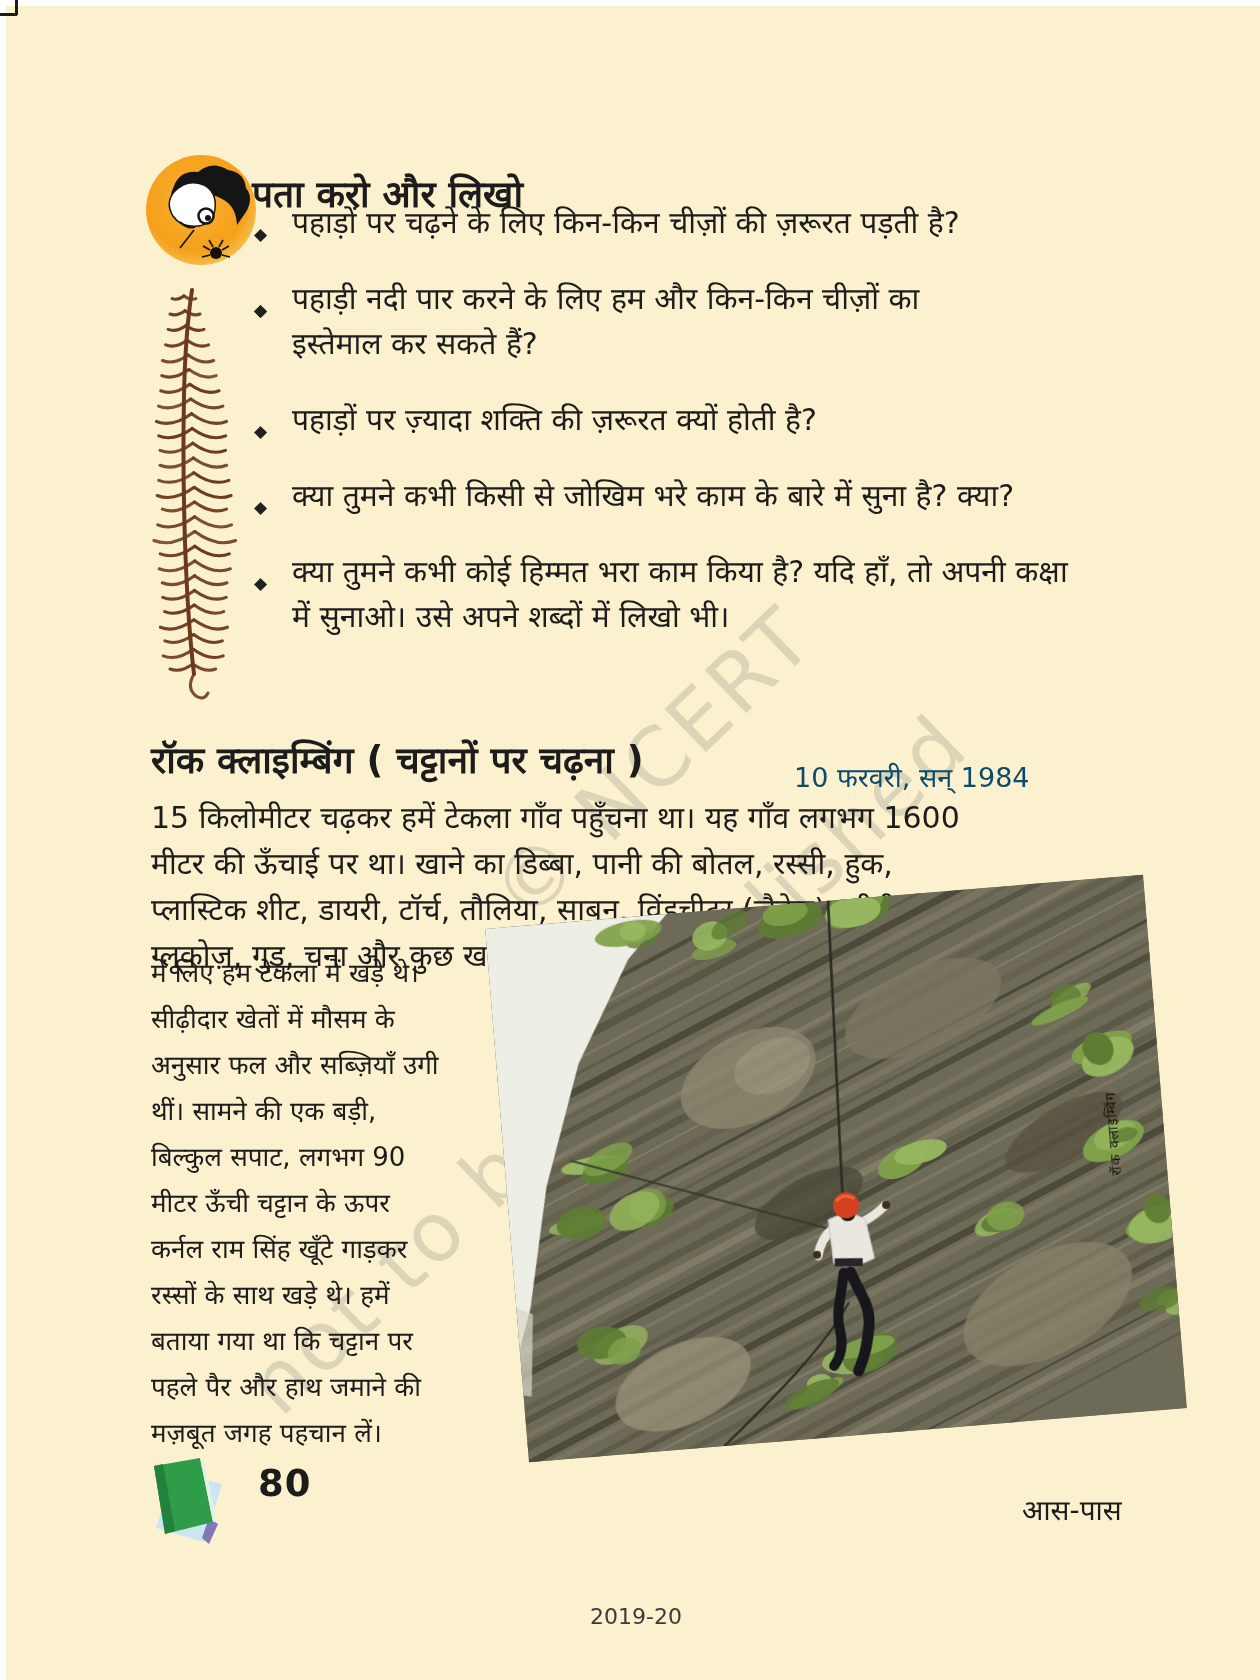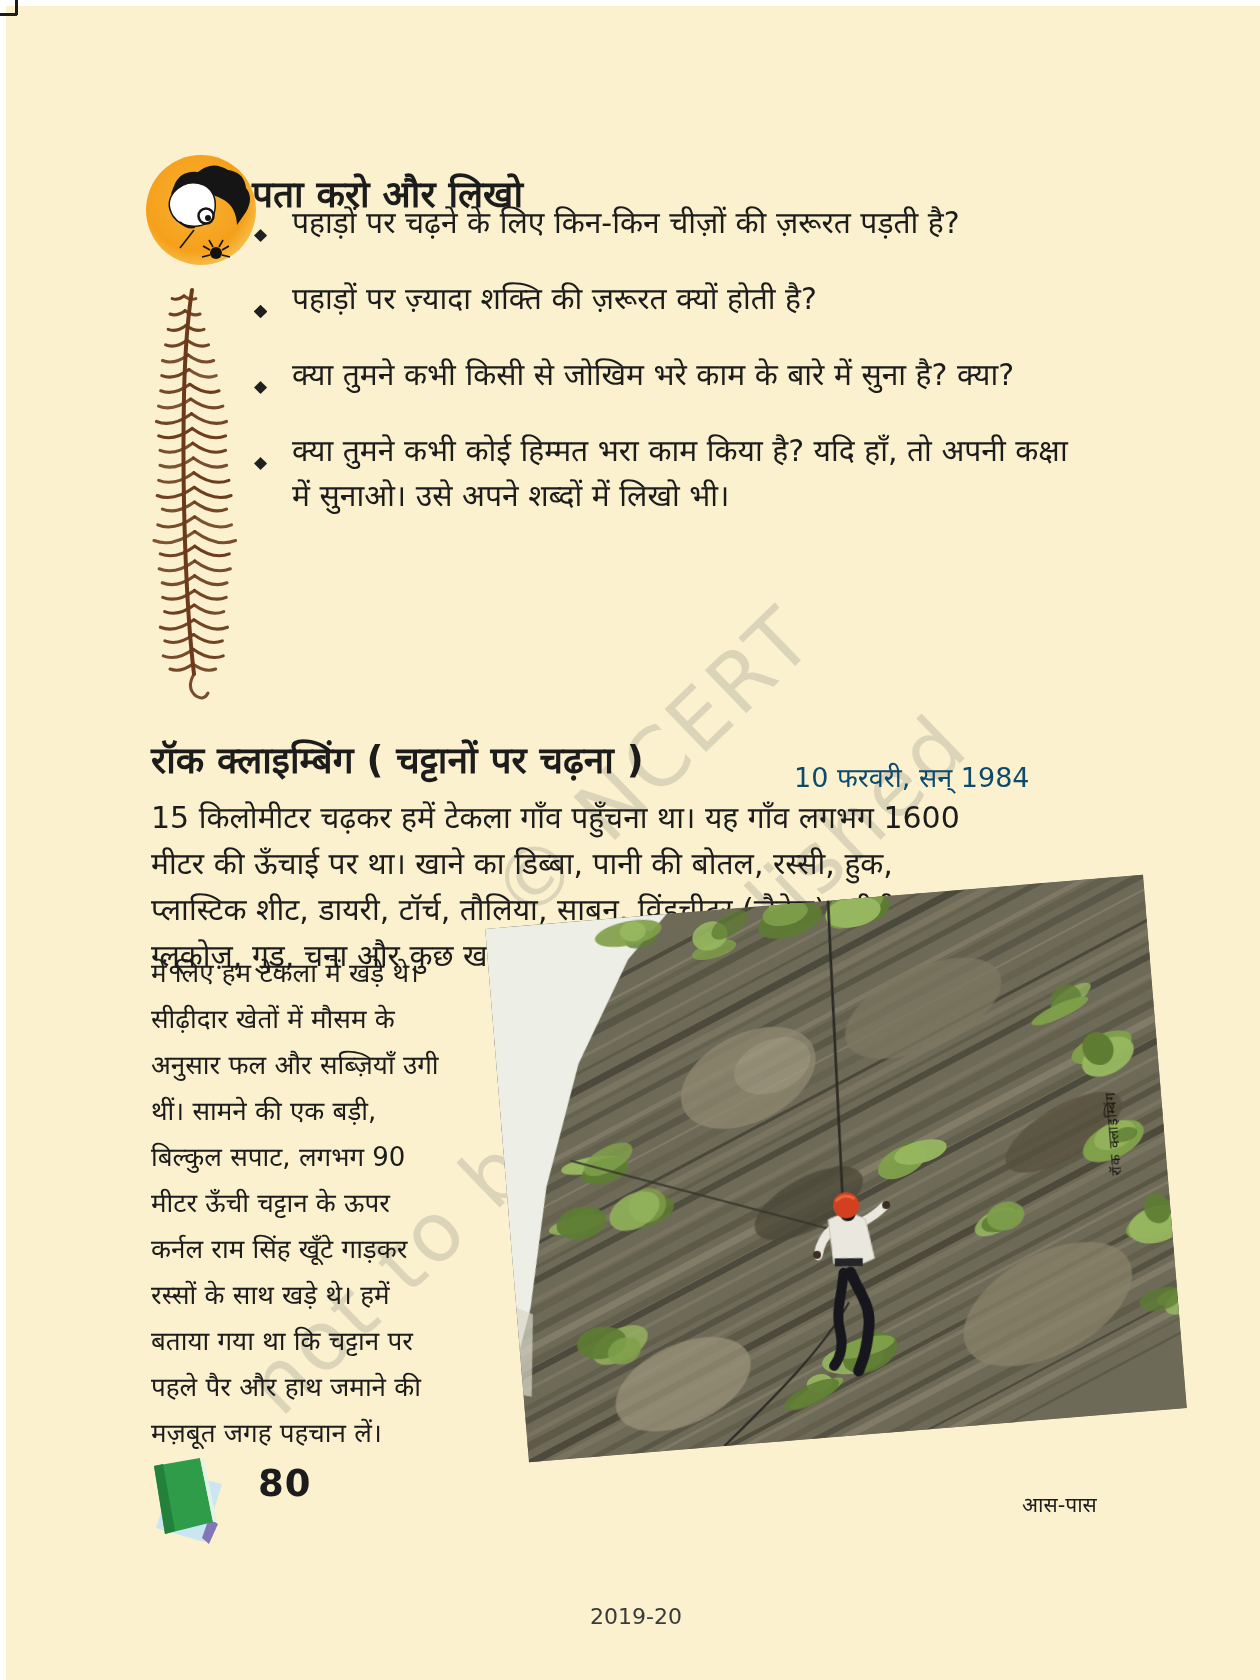--- a/index.html
+++ b/index.html
@@ -36,21 +36,21 @@
   
   .photo-wrap{position:absolute;left:500px;top:895px;width:660px;height:535px;transform:rotate(-4.7deg);
               overflow:hidden;background:#6e6a58;z-index:4;}
   .photo-svg{position:absolute;inset:0;width:100%;height:100%;}
   .photo-caption{position:absolute;right:10px;top:46%;transform:rotate(-90deg);transform-origin:center;
                  font-size:14px;color:#14140f;letter-spacing:1px;white-space:nowrap;z-index:5;}
 
   
   .book-icon{position:absolute;left:136px;top:1446px;width:94px;height:102px;z-index:2;}
   .page-number{position:absolute;left:252px;top:1456px;font-size:37px;font-weight:bold;letter-spacing:1px;z-index:2;}
-  .series-title{position:absolute;left:1016px;top:1484px;font-size:21px;z-index:2;}
+  .series-title{position:absolute;left:1016px;top:1484px;font-size:28px;z-index:2;}
   .edition{position:absolute;left:0;top:1598px;width:1260px;text-align:center;font-size:22px;color:#3a3a3a;z-index:2;}
 </style>
 </head>
 <body>
 
 <div class="canvas">
   <div class="page">
 
     <span class="wm wm1">© NCERT</span>
     <span class="wm wm2">not to be republished</span>
@@ -74,21 +74,22 @@
         <circle cx="72" cy="101" r="6" fill="#111111"></circle>
         <path d="M66,98 l-7,-4 M66,103 l-8,2 M78,98 l7,-4 M78,103 l8,2 M69,95 l-4,-7 M75,95 l4,-7" stroke="#111111" stroke-width="1.6"></path>
       </g>
     </svg>
 
     <h1 class="activity-heading">पता करो और लिखो</h1>
 
     <ul class="bullet-list">
       <li class="bullet-item"><span class="bullet-glyph">◆</span><span>पहाड़ों पर चढ़ने के लिए किन-किन चीज़ों की ज़रूरत पड़ती है?</span></li>
       <li class="bullet-item"><span class="bullet-glyph">◆</span></li>
-      <li class="bullet-item"><span class="bullet-glyph">◆</span></li>
+      <li class="bullet-item"><span class="bullet-glyph">◆</span><span>पहाड़ी नदी पार करने के लिए हम और किन-किन चीज़ों का
+इस्तेमाल कर सकते हैं?</span></li>
       <li class="bullet-item"><span class="bullet-glyph">◆</span><span>पहाड़ों पर ज़्यादा शक्ति की ज़रूरत क्यों होती है?</span></li>
       <li class="bullet-item"><span class="bullet-glyph">◆</span><span>क्या तुमने कभी किसी से जोखिम भरे काम के बारे में सुना है? क्या?</span></li>
       <li class="bullet-item"><span class="bullet-glyph">◆</span><span>क्या तुमने कभी कोई हिम्मत भरा काम किया है? यदि हाँ, तो अपनी कक्षा
 में सुनाओ। उसे अपने शब्दों में लिखो भी।</span></li>
     </ul>
 
     <svg class="fern" viewBox="0 0 118 424">
       <g id="fern-g" stroke="#6A3A1A" fill="none" stroke-linecap="round">
           <path d="M62,396 C54,330 50,220 52,118 C53,68 56,38 60,12" stroke-width="4" opacity="1"></path>
           <path d="M62,396 q-8,14 2,22 q8,5 12,-3" stroke-width="3" opacity="0.9"></path>

